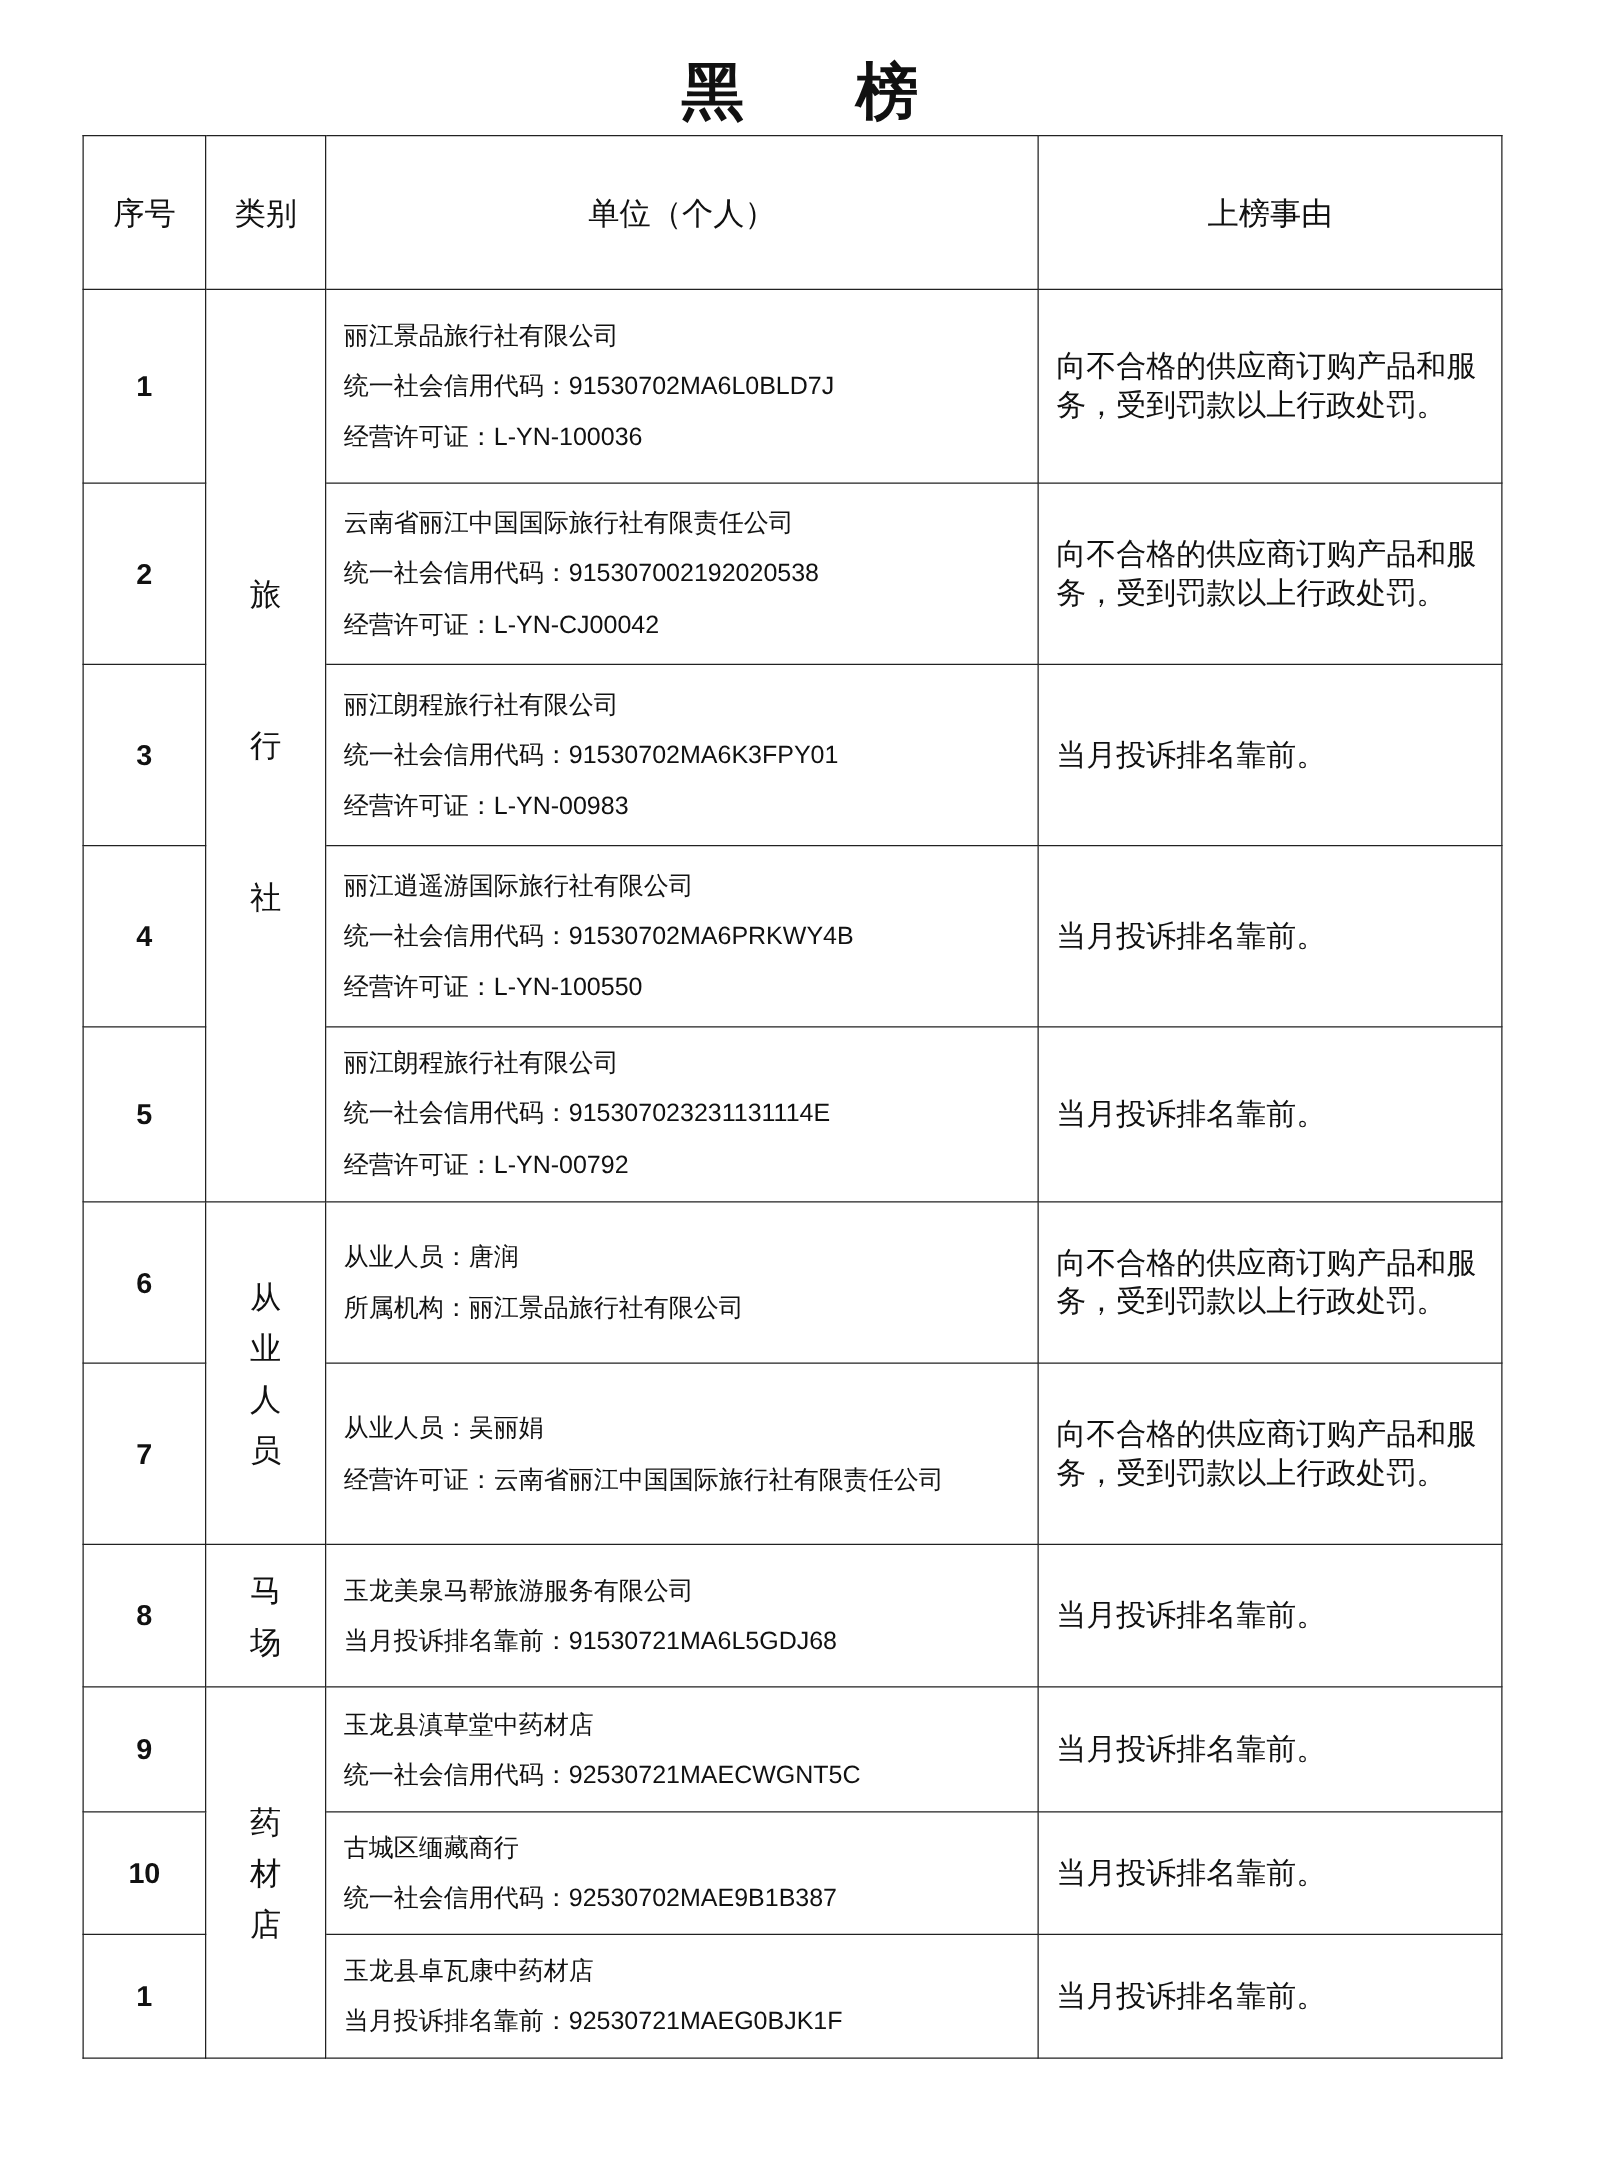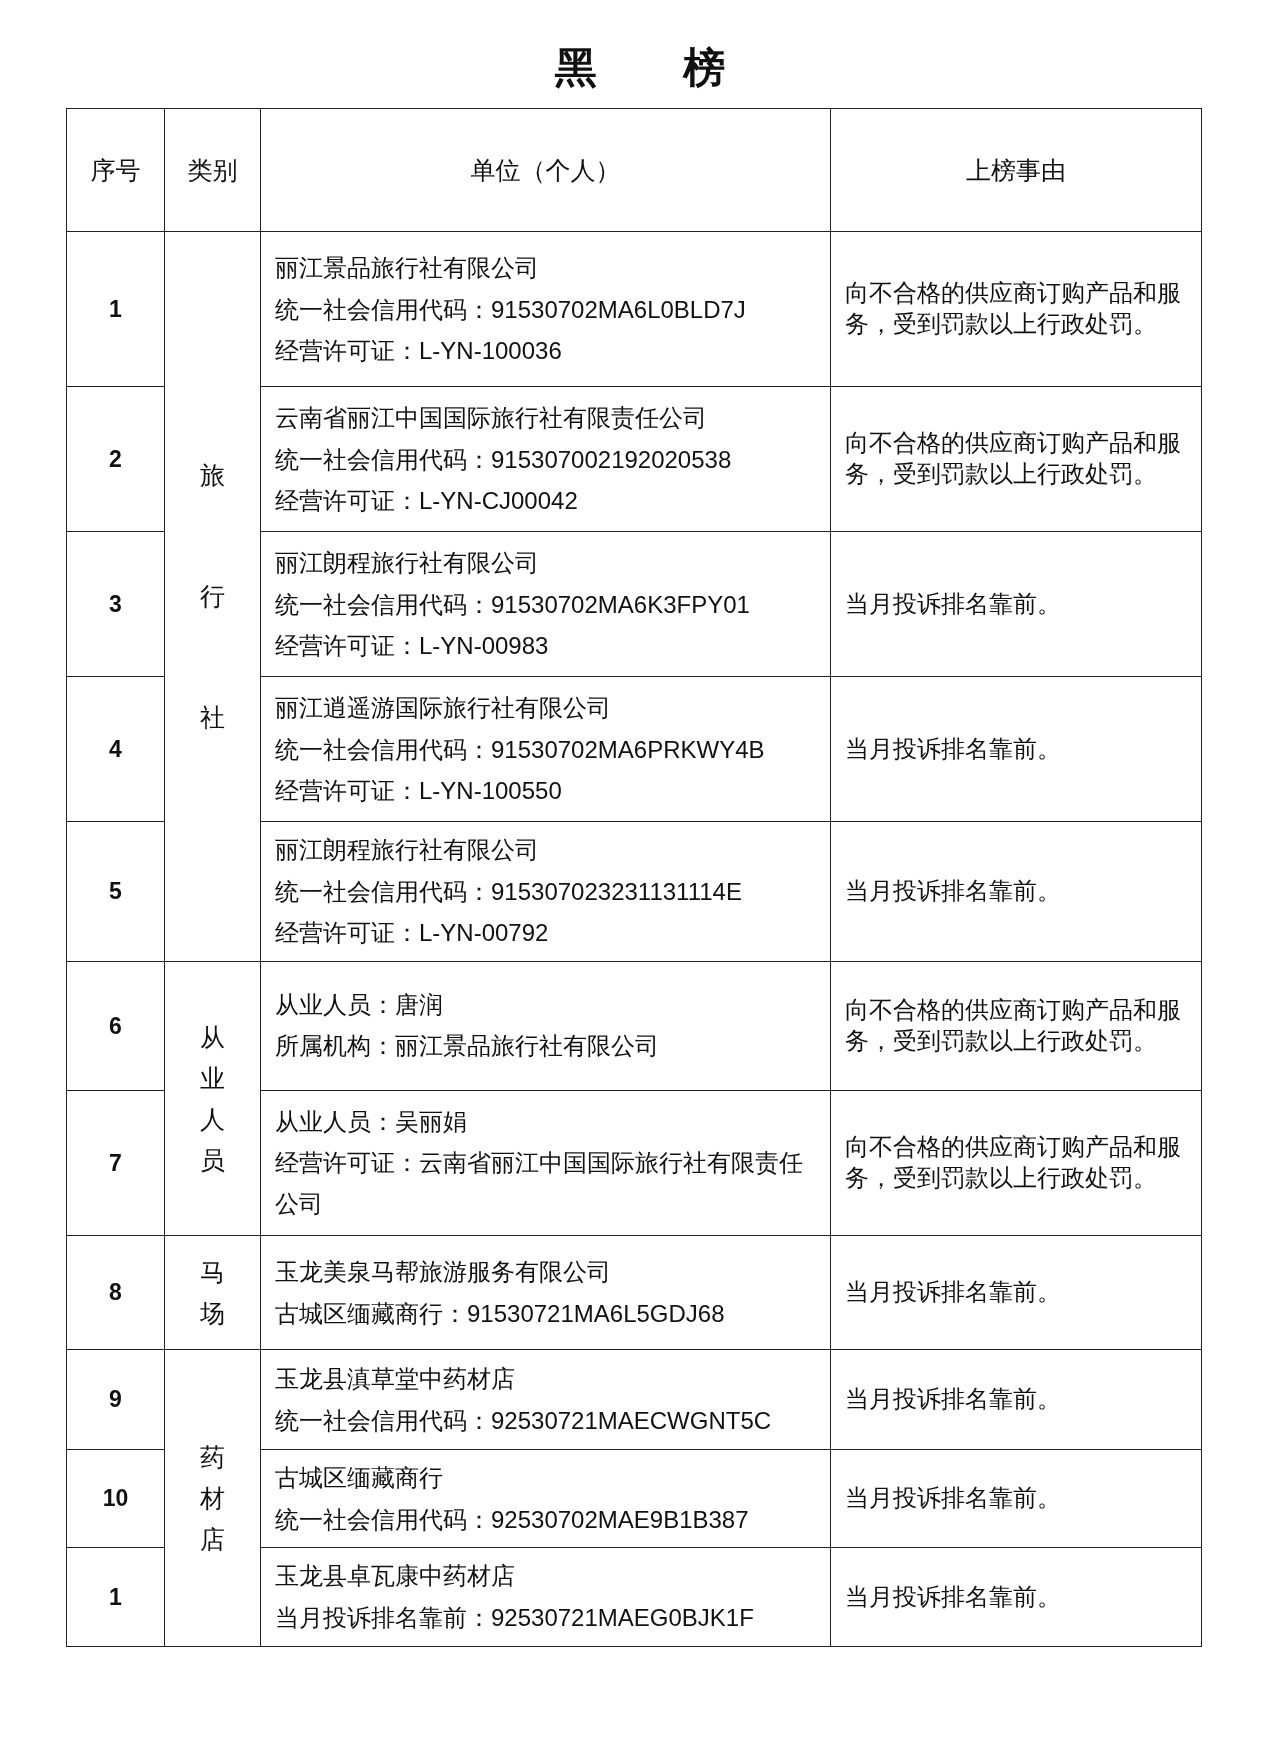--- a/index.html
+++ b/index.html
@@ -1,24 +1,24 @@
 <!DOCTYPE html>
 <html><head>
 <meta charset="utf-8">
 <style>
   html, body { margin:0; padding:0; background:#ffffff; }
   body { width:1280px; height:1740px; position:relative; font-family:"DejaVu Sans", sans-serif; color:#111; }
-  .title { position:absolute; top:40px; left:0; width:1280px; text-align:center; font-size:42px; font-weight:bold; letter-spacing:36px; text-indent:36px; }
+  .title { position:absolute; top:40px; left:0; width:1280px; text-align:center; font-size:50px; font-weight:bold; letter-spacing:36px; text-indent:36px; }
   table { position:absolute; left:66px; top:108px; width:1136px; border-collapse:collapse; table-layout:fixed; }
   td, th { border:1.6px solid #222; padding:0; }
   th { font-weight:normal; font-size:25px; text-align:center; vertical-align:middle; }
   .c-num { width:98px; text-align:center; vertical-align:middle; font-weight:bold; font-size:23px; font-family:"Liberation Sans", sans-serif; }
   .c-cat { width:96px; text-align:center; vertical-align:middle; font-size:25px; line-height:41px; }
   .c-cat span { display:block; }
-  .c-unit { width:570px; vertical-align:middle; padding:0 14px; font-size:24px; line-height:41px; }
+  .c-unit { width:570px; vertical-align:middle; padding:0 14px; font-size:20px; line-height:41px; }
   .c-reason { vertical-align:middle; padding:0 14px; font-size:24px; line-height:31px; }
   .line { display:block; white-space:nowrap; }
   .wrap { white-space:normal; }
   .code { font-family:"Liberation Sans", sans-serif; }
 </style>
 </head>
 <body>
 
 <div class="title">黑 榜</div>
 
@@ -112,21 +112,21 @@
   </tr>
 
   <tr style="height:114px">
     <td class="c-num">8</td>
     <td class="c-cat">
       <span>马</span>
       <span>场</span>
     </td>
     <td class="c-unit">
       <span class="line">玉龙美泉马帮旅游服务有限公司</span>
-      <span class="line code">古城区缅藏商行：91530721MA6L5GDJ68</span>
+      <span class="line code">当月投诉排名靠前：91530721MA6L5GDJ68</span>
     </td>
     <td class="c-reason">当月投诉排名靠前。</td>
   </tr>
 
   <tr style="height:100px">
     <td class="c-num">9</td>
     <td class="c-cat" rowspan="3">
       <span>药</span>
       <span>材</span>
       <span>店</span>

